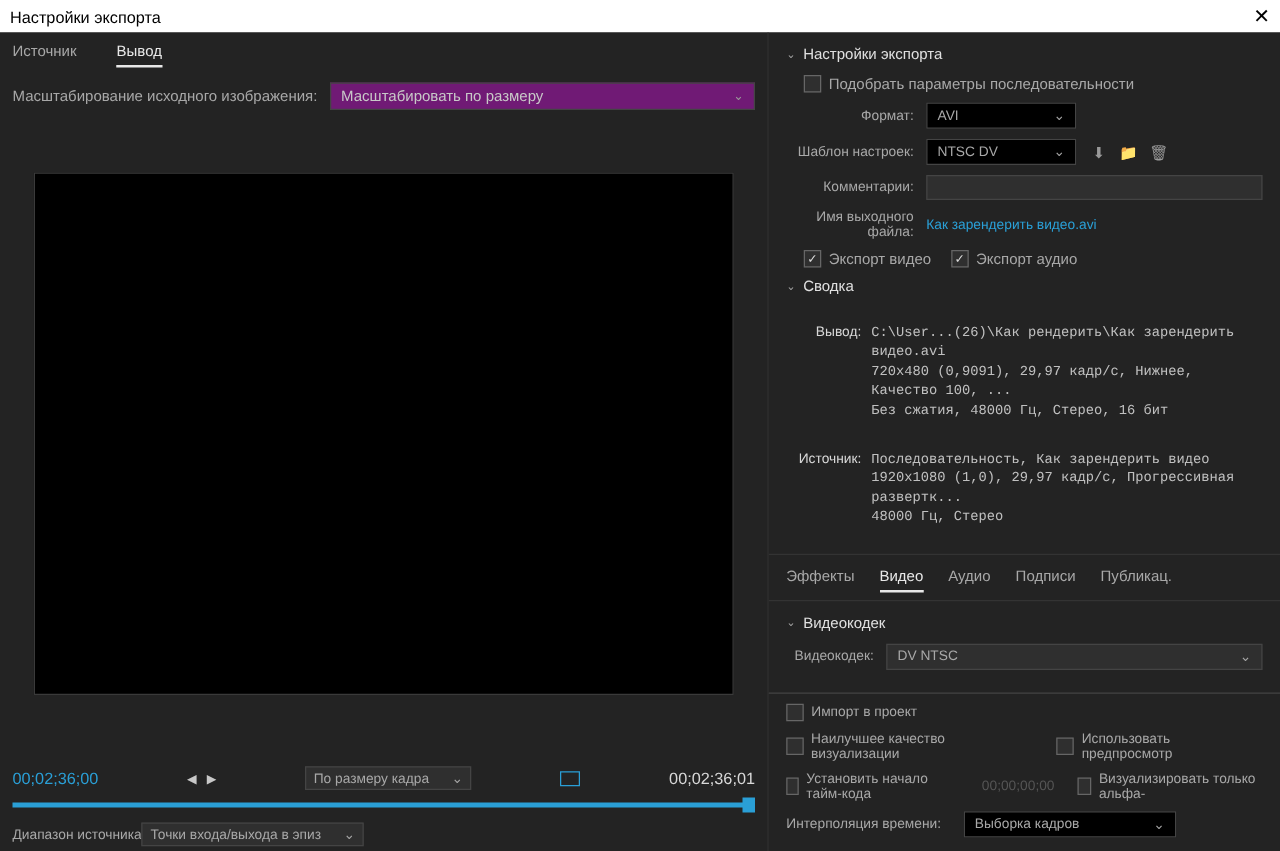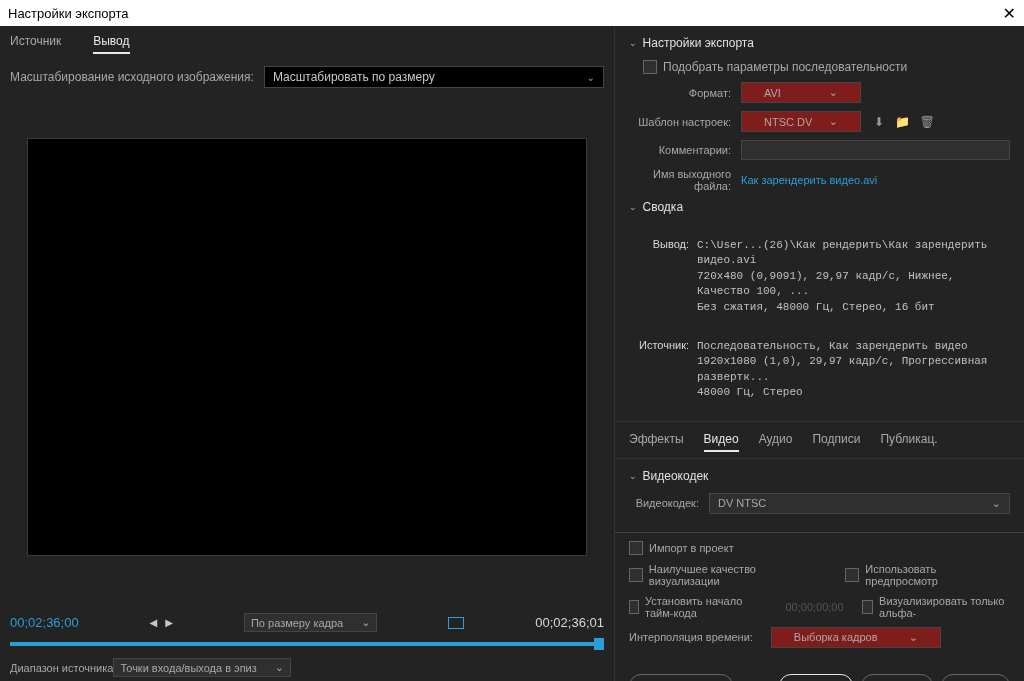--- a/index.html
+++ b/index.html
@@ -7,42 +7,42 @@
 .title-bar { background: #fff; color: #000; padding: 4px 8px; font-size: 13px; display: flex; justify-content: space-between; align-items: center; height: 26px; }
 .title-bar .close { font-size: 16px; cursor: pointer; }
 .main { display: flex; height: 655px; }
 .left-panel { width: 615px; background: #232323; border-right: 1px solid #333; display: flex; flex-direction: column; }
 .right-panel { width: 409px; background: #232323; display: flex; flex-direction: column; }
 .tabs { display: flex; gap: 32px; padding: 8px 10px 6px; }
 .tab { cursor: pointer; padding-bottom: 4px; }
 .tab.active { color: #e8e8e8; border-bottom: 2px solid #e8e8e8; }
 .scale-row { display: flex; align-items: center; padding: 6px 10px 10px; gap: 10px; }
 .scale-label { color: #a8a8a8; }
-.dropdown { background: #000000; border: 1px solid #444; padding: 3px 8px; color: #c8c8c8; display: flex; justify-content: space-between; align-items: center; cursor: pointer; flex: 1; }
+.dropdown { background: #701a75; border: 1px solid #444; padding: 3px 8px; color: #c8c8c8; display: flex; justify-content: space-between; align-items: center; cursor: pointer; flex: 1; }
 .dropdown .chev { font-size: 10px; color: #999; }
 .preview-area { flex: 1; display: flex; justify-content: center; align-items: flex-start; padding: 40px 20px; }
 .preview-box { width: 560px; height: 418px; background: #000; border: 1px solid #3a3a3a; }
 .timeline-row { display: flex; align-items: center; padding: 6px 10px; justify-content: space-between; }
 .tc { color: #2a9fd6; font-size: 13px; }
 .tc.out { color: #d8d8d8; }
 .nav-btns { display: flex; gap: 8px; align-items: center; }
 .tri { font-size: 10px; cursor: pointer; color: #c8c8c8; }
 .fit-dd { background: #2f2f2f; border: 1px solid #444; padding: 2px 6px; display: flex; align-items: center; gap: 18px; font-size: 11px; cursor: pointer; }
 .aspect-icon { width: 16px; height: 12px; border: 1px solid #2a9fd6; display: inline-block; cursor: pointer; }
 .slider-row { padding: 4px 10px 8px; }
 .slider-track { height: 4px; background: #2a9fd6; position: relative; }
 .slider-handle { position: absolute; right: 0; top: -4px; width: 10px; height: 12px; background: #2a9fd6; }
 .range-row { padding: 4px 10px; font-size: 11px; display: flex; align-items: center; }
 .section { padding: 10px 14px; border-bottom: 1px solid #333; }
 .sec-head { display: flex; align-items: center; gap: 6px; cursor: pointer; margin-bottom: 10px; }
 .sec-head .chev { font-size: 9px; }
 .sec-title { color: #e0e0e0; }
 .form-row { display: flex; align-items: center; margin-bottom: 8px; }
 .form-label { width: 112px; text-align: right; padding-right: 10px; font-size: 11px; }
-.dd-sm { background: #7f1d1d; border: 1px solid #444; padding: 3px 22px; width: 120px; display: flex; justify-content: space-between; align-items: center; cursor: pointer; font-size: 11px; }
+.dd-sm { background: #000000; border: 1px solid #444; padding: 3px 8px; width: 120px; display: flex; justify-content: space-between; align-items: center; cursor: pointer; font-size: 11px; }
 .dd-lg { background: #2f2f2f; border: 1px solid #444; padding: 3px 8px; flex: 1; display: flex; justify-content: space-between; align-items: center; cursor: pointer; font-size: 11px; }
 .text-input { background: #2f2f2f; border: 1px solid #444; padding: 3px 8px; flex: 1; height: 20px; }
 .icon-grp { display: flex; gap: 8px; margin-left: 10px; }
 .icon-btn { width: 16px; height: 16px; cursor: pointer; display: inline-flex; align-items: center; justify-content: center; color: #999; }
 .link { color: #2a9fd6; cursor: pointer; font-size: 11px; }
 .checkbox-row { display: flex; align-items: center; gap: 6px; margin-bottom: 8px; }
 .checkbox { width: 14px; height: 14px; border: 1px solid #666; background: #2f2f2f; display: inline-flex; align-items: center; justify-content: center; cursor: pointer; font-size: 10px; color: #ddd; }
 .checkbox.checked::after { content: "✓"; }
 .summary-sec .sec-head { margin-bottom: 6px; }
 .summary-block { display: flex; margin-bottom: 10px; font-size: 11px; margin-top: 24px; }
@@ -140,20 +140,30 @@
         </div>
       </div>
       <div class="form-row">
         <span class="form-label">Комментарии:</span>
         <div class="text-input"></div>
       </div>
       <div class="form-row">
         <span class="form-label">Имя выходного файла:</span>
         <span class="link">Как зарендерить видео.avi</span>
       </div>
+      <div class="checkbox-row" style="padding-left:14px; gap:16px">
+        <div class="opt-item">
+          <span class="checkbox checked"></span>
+          <span>Экспорт видео</span>
+        </div>
+        <div class="opt-item">
+          <span class="checkbox checked"></span>
+          <span>Экспорт аудио</span>
+        </div>
+      </div>
       <div class="summary-sec">
         <div class="sec-head">
           <span class="chev">⌄</span>
           <span class="sec-title">Сводка</span>
         </div>
         <div class="summary-block">
           <span class="summary-label">Вывод:</span>
           <span class="summary-text" style="white-space:pre-line">C:\User...(26)\Как рендерить\Как зарендерить видео.avi
 720x480 (0,9091), 29,97 кадр/с, Нижнее, Качество 100, ...
 Без сжатия, 48000 Гц, Стерео, 16 бит</span>

